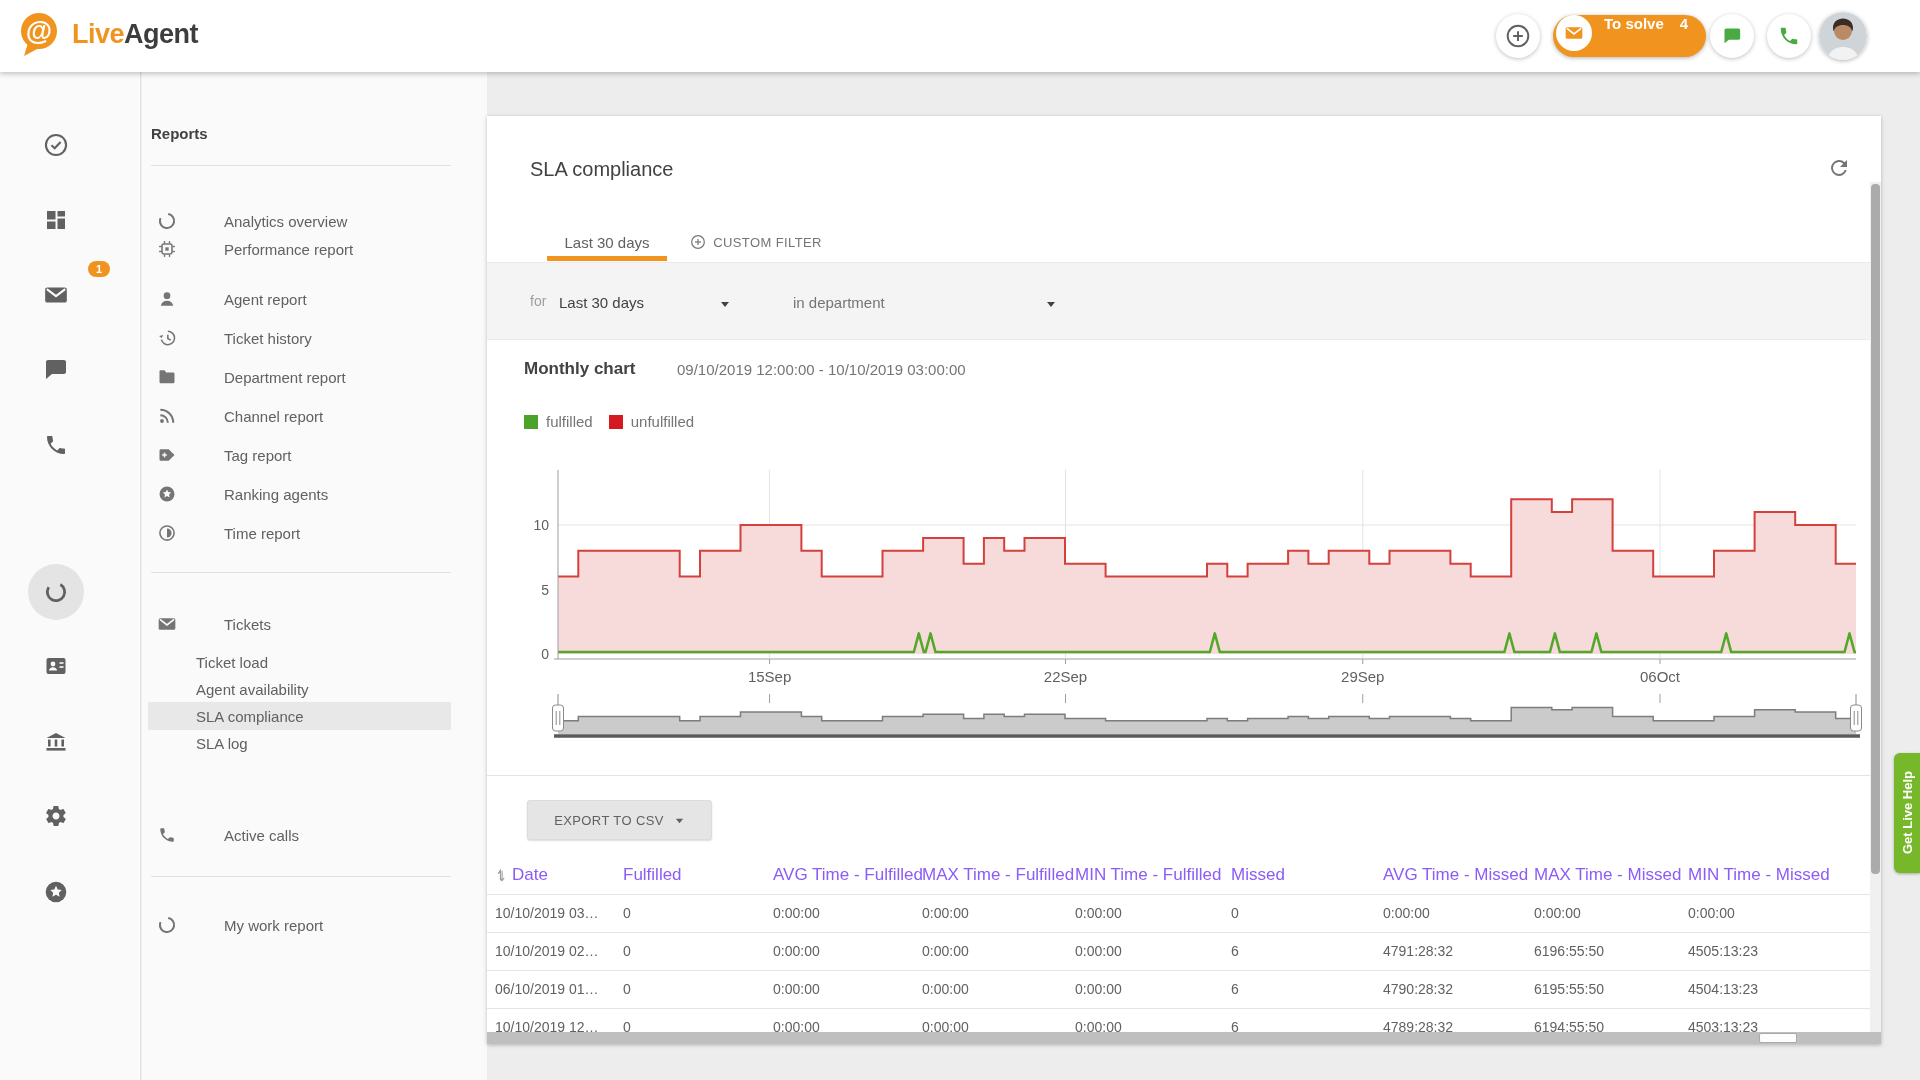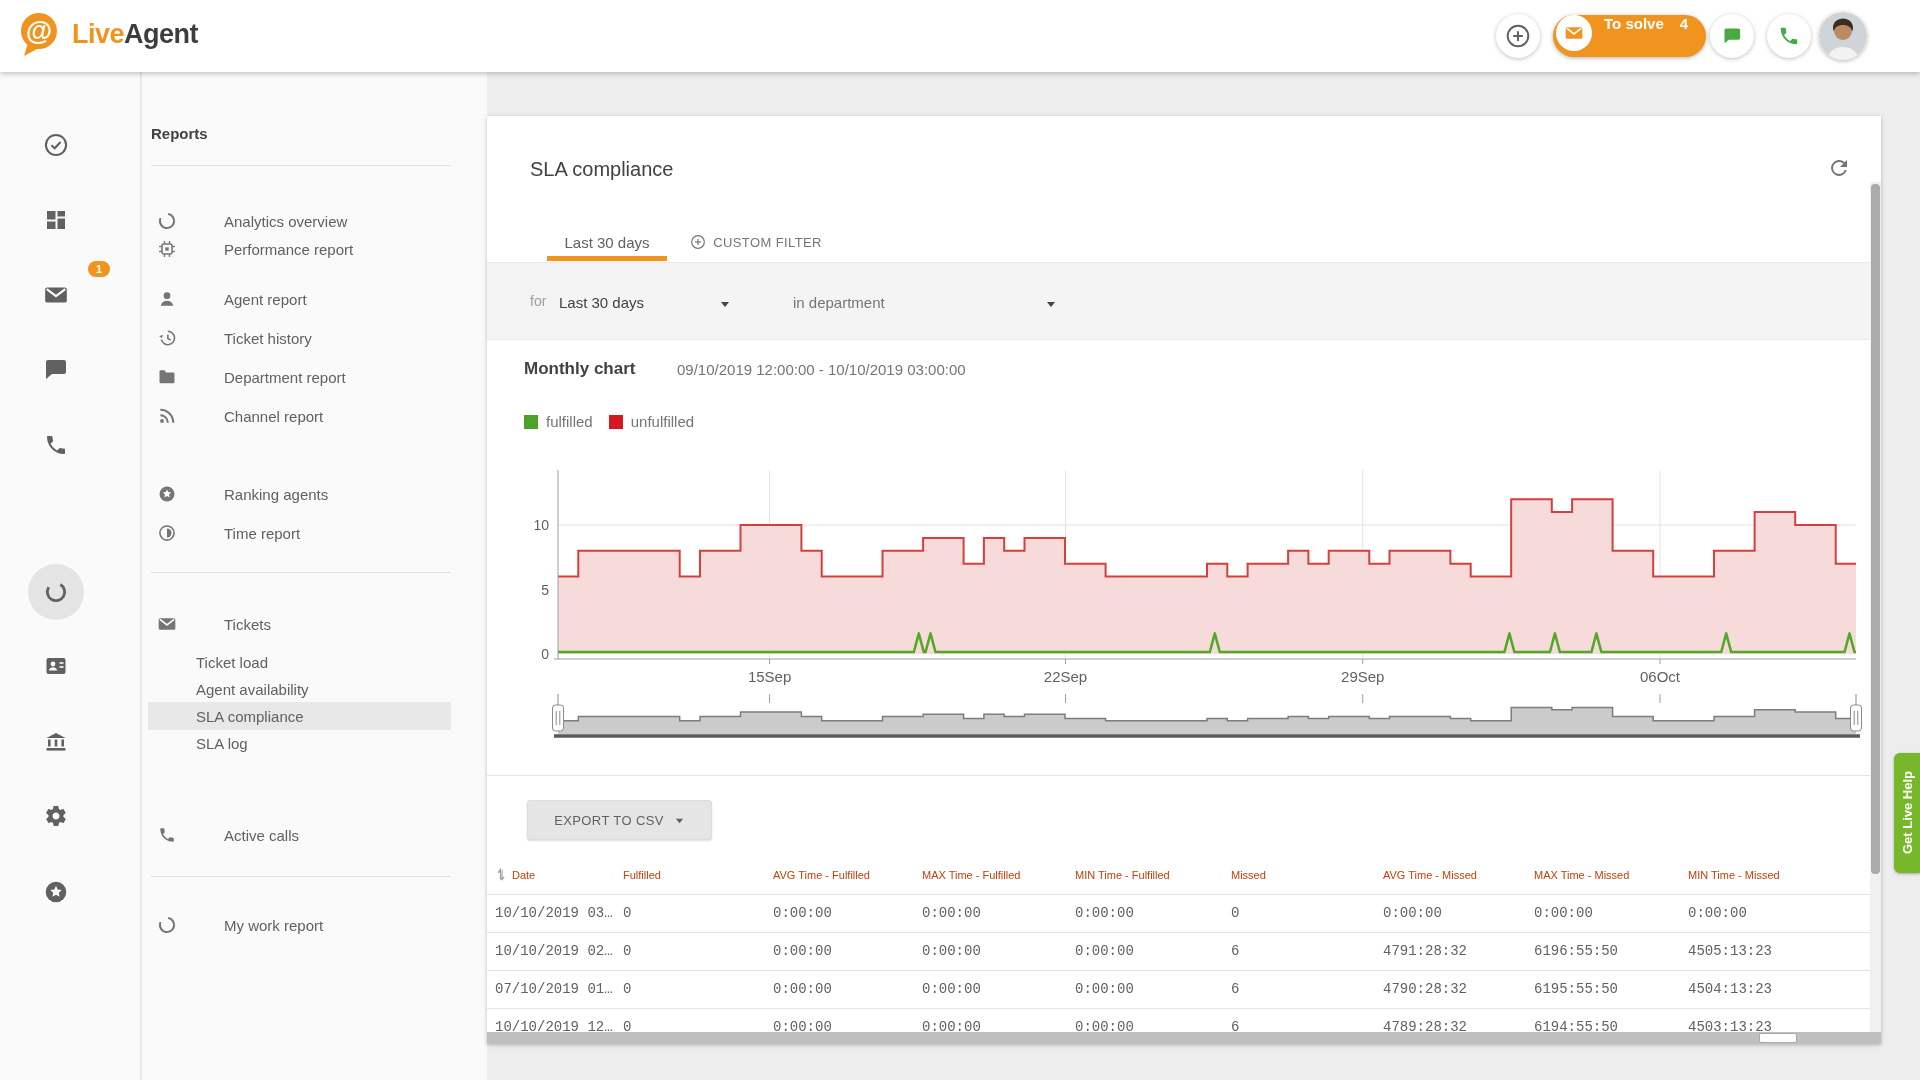--- a/index.html
+++ b/index.html
@@ -74,22 +74,22 @@
   .axis-lbl{font-size:14px;fill:#616161;font-family:"Liberation Sans","DejaVu Sans",sans-serif;}
   .axis-lbl2{font-size:15px;fill:#616161;font-family:"Liberation Sans","DejaVu Sans",sans-serif;}
   #nav-chart{position:absolute;left:0;top:578px;cursor:pointer;}
 
   #chart-divider{position:absolute;left:0;top:659px;width:1394px;height:1px;background:#e3e3e3;}
   #export-btn{position:absolute;left:40px;top:684px;width:185px;height:40px;background:#e5e5e5;border:1px solid #dcdcdc;
               border-radius:3px;box-shadow:0 1px 2px rgba(0,0,0,.14);display:flex;align-items:center;justify-content:center;
               gap:10px;font-size:13px;color:#616161;letter-spacing:.4px;cursor:pointer;}
 
   #sla-table{position:absolute;left:0;top:740px;width:1384px;border-collapse:collapse;table-layout:fixed;}
-  #sla-table th{font-size:11px;font-weight:400;color:#c2410c;text-align:left;height:38px;padding:0 6px 0 0;white-space:nowrap;overflow:hidden;}
-  #sla-table td{font-size:14px;color:#616161;height:38px;border-top:1px solid #e4e4e4;padding:0 6px 0 0;white-space:nowrap;overflow:hidden;font-family:Liberation Mono, monospace;}
+  #sla-table th{font-size:17px;font-weight:400;color:#8b5cf6;text-align:left;height:38px;padding:0 6px 0 0;white-space:nowrap;overflow:hidden;}
+  #sla-table td{font-size:14px;color:#616161;height:38px;border-top:1px solid #e4e4e4;padding:0 6px 0 0;white-space:nowrap;overflow:hidden;}
   #sla-table th:first-child,#sla-table td:first-child{padding-left:8px;}
   #sla-table th:first-child{cursor:pointer;}
   .sorticon{vertical-align:-2px;margin-right:5px;}
 
   #h-scrollbar{position:absolute;left:0;top:916px;width:1394px;height:12px;background:#bfbfbf;cursor:pointer;}
   #h-thumb{position:absolute;left:1272px;top:1px;width:38px;height:10px;background:#fdfdfd;border:1px solid #a9a9a9;border-radius:2px;}
   #v-scrollbar{position:absolute;left:1383px;top:66px;width:11px;height:850px;background:#f0f0f0;cursor:pointer;}
   #v-thumb{position:absolute;left:1px;top:2px;width:9px;height:690px;background:#ababab;border-radius:4px;}
 
   
@@ -279,20 +279,30 @@
     </div>
     <div class="nav-row" style="top:325px;">
       <span class="nicon">
         <svg width="20" height="20" viewBox="0 0 24 24">
           <circle cx="6" cy="18" r="2.3" fill="#757575"></circle>
           <path d="M4 11a9 9 0 0 1 9 9" fill="none" stroke="#757575" stroke-width="2.4"></path>
           <path d="M4 4.5A15.5 15.5 0 0 1 19.5 20" fill="none" stroke="#757575" stroke-width="2.4"></path>
         </svg>
       </span>
       <span class="nlabel">Channel report</span>
+    </div>
+    <div class="nav-row" style="top:364px;">
+      <span class="nicon">
+        <svg width="20" height="20" viewBox="0 0 24 24">
+          <path d="M3 6.5C3 5.7 3.7 5 4.5 5H14l7 7-7 7H4.5C3.7 19 3 18.3 3 17.5z" fill="#757575"></path>
+          <line x1="9" y1="9.2" x2="9" y2="14.8" stroke="#fafafa" stroke-width="1.8"></line>
+          <line x1="6.2" y1="12" x2="11.8" y2="12" stroke="#fafafa" stroke-width="1.8"></line>
+        </svg>
+      </span>
+      <span class="nlabel">Tag report</span>
     </div>
     <div class="nav-row" style="top:403px;">
       <span class="nicon">
         <svg width="20" height="20" viewBox="0 0 24 24">
             <circle cx="12" cy="12" r="9" fill="#757575"></circle>
             <path d="M12 6.5l1.5 3.2 3.5.5-2.5 2.4.6 3.5-3.1-1.7-3.1 1.7.6-3.5-2.5-2.4 3.5-.5z" fill="#fafafa"></path>
           </svg>
       </span>
       <span class="nlabel">Ranking agents</span>
     </div>
@@ -507,21 +517,21 @@
             <td>0</td>
             <td>0:00:00</td>
             <td>0:00:00</td>
             <td>0:00:00</td>
             <td>6</td>
             <td>4791:28:32</td>
             <td>6196:55:50</td>
             <td>4505:13:23</td>
           </tr>
           <tr>
-            <td>07/10/2019 01…</td>
+            <td>06/10/2019 01…</td>
             <td>0</td>
             <td>0:00:00</td>
             <td>0:00:00</td>
             <td>0:00:00</td>
             <td>6</td>
             <td>4790:28:32</td>
             <td>6195:55:50</td>
             <td>4504:13:23</td>
           </tr>
           <tr>

